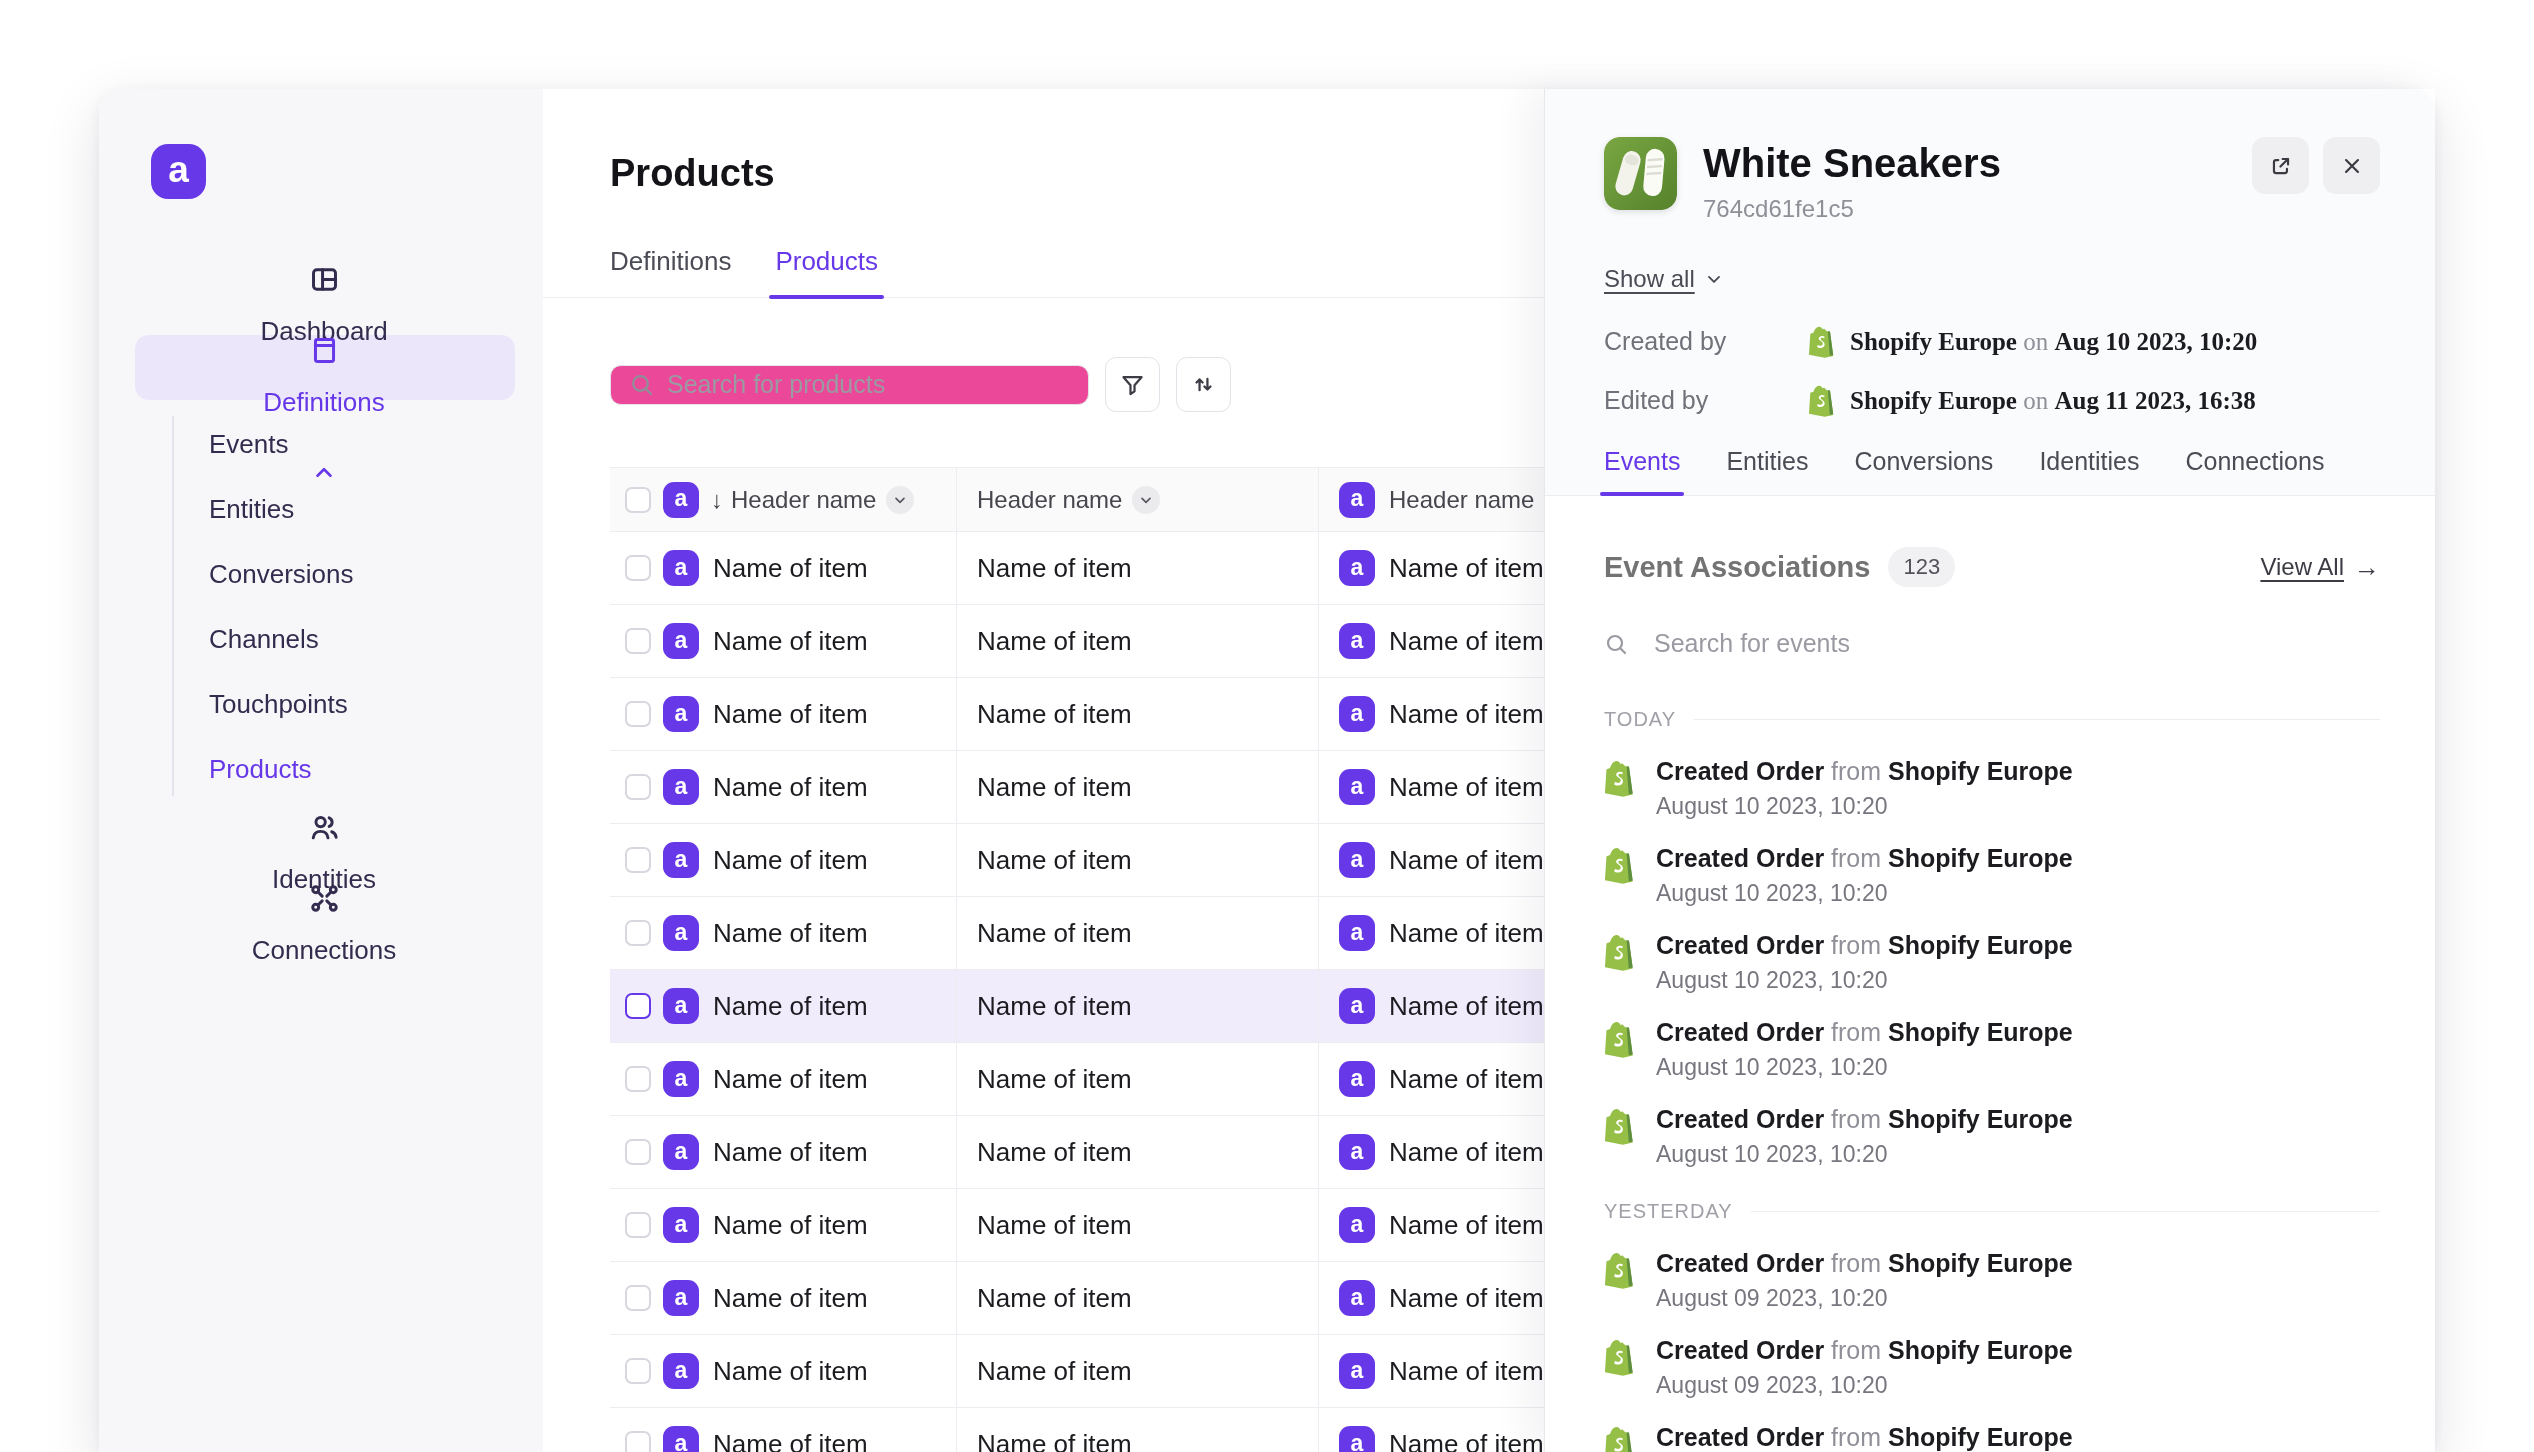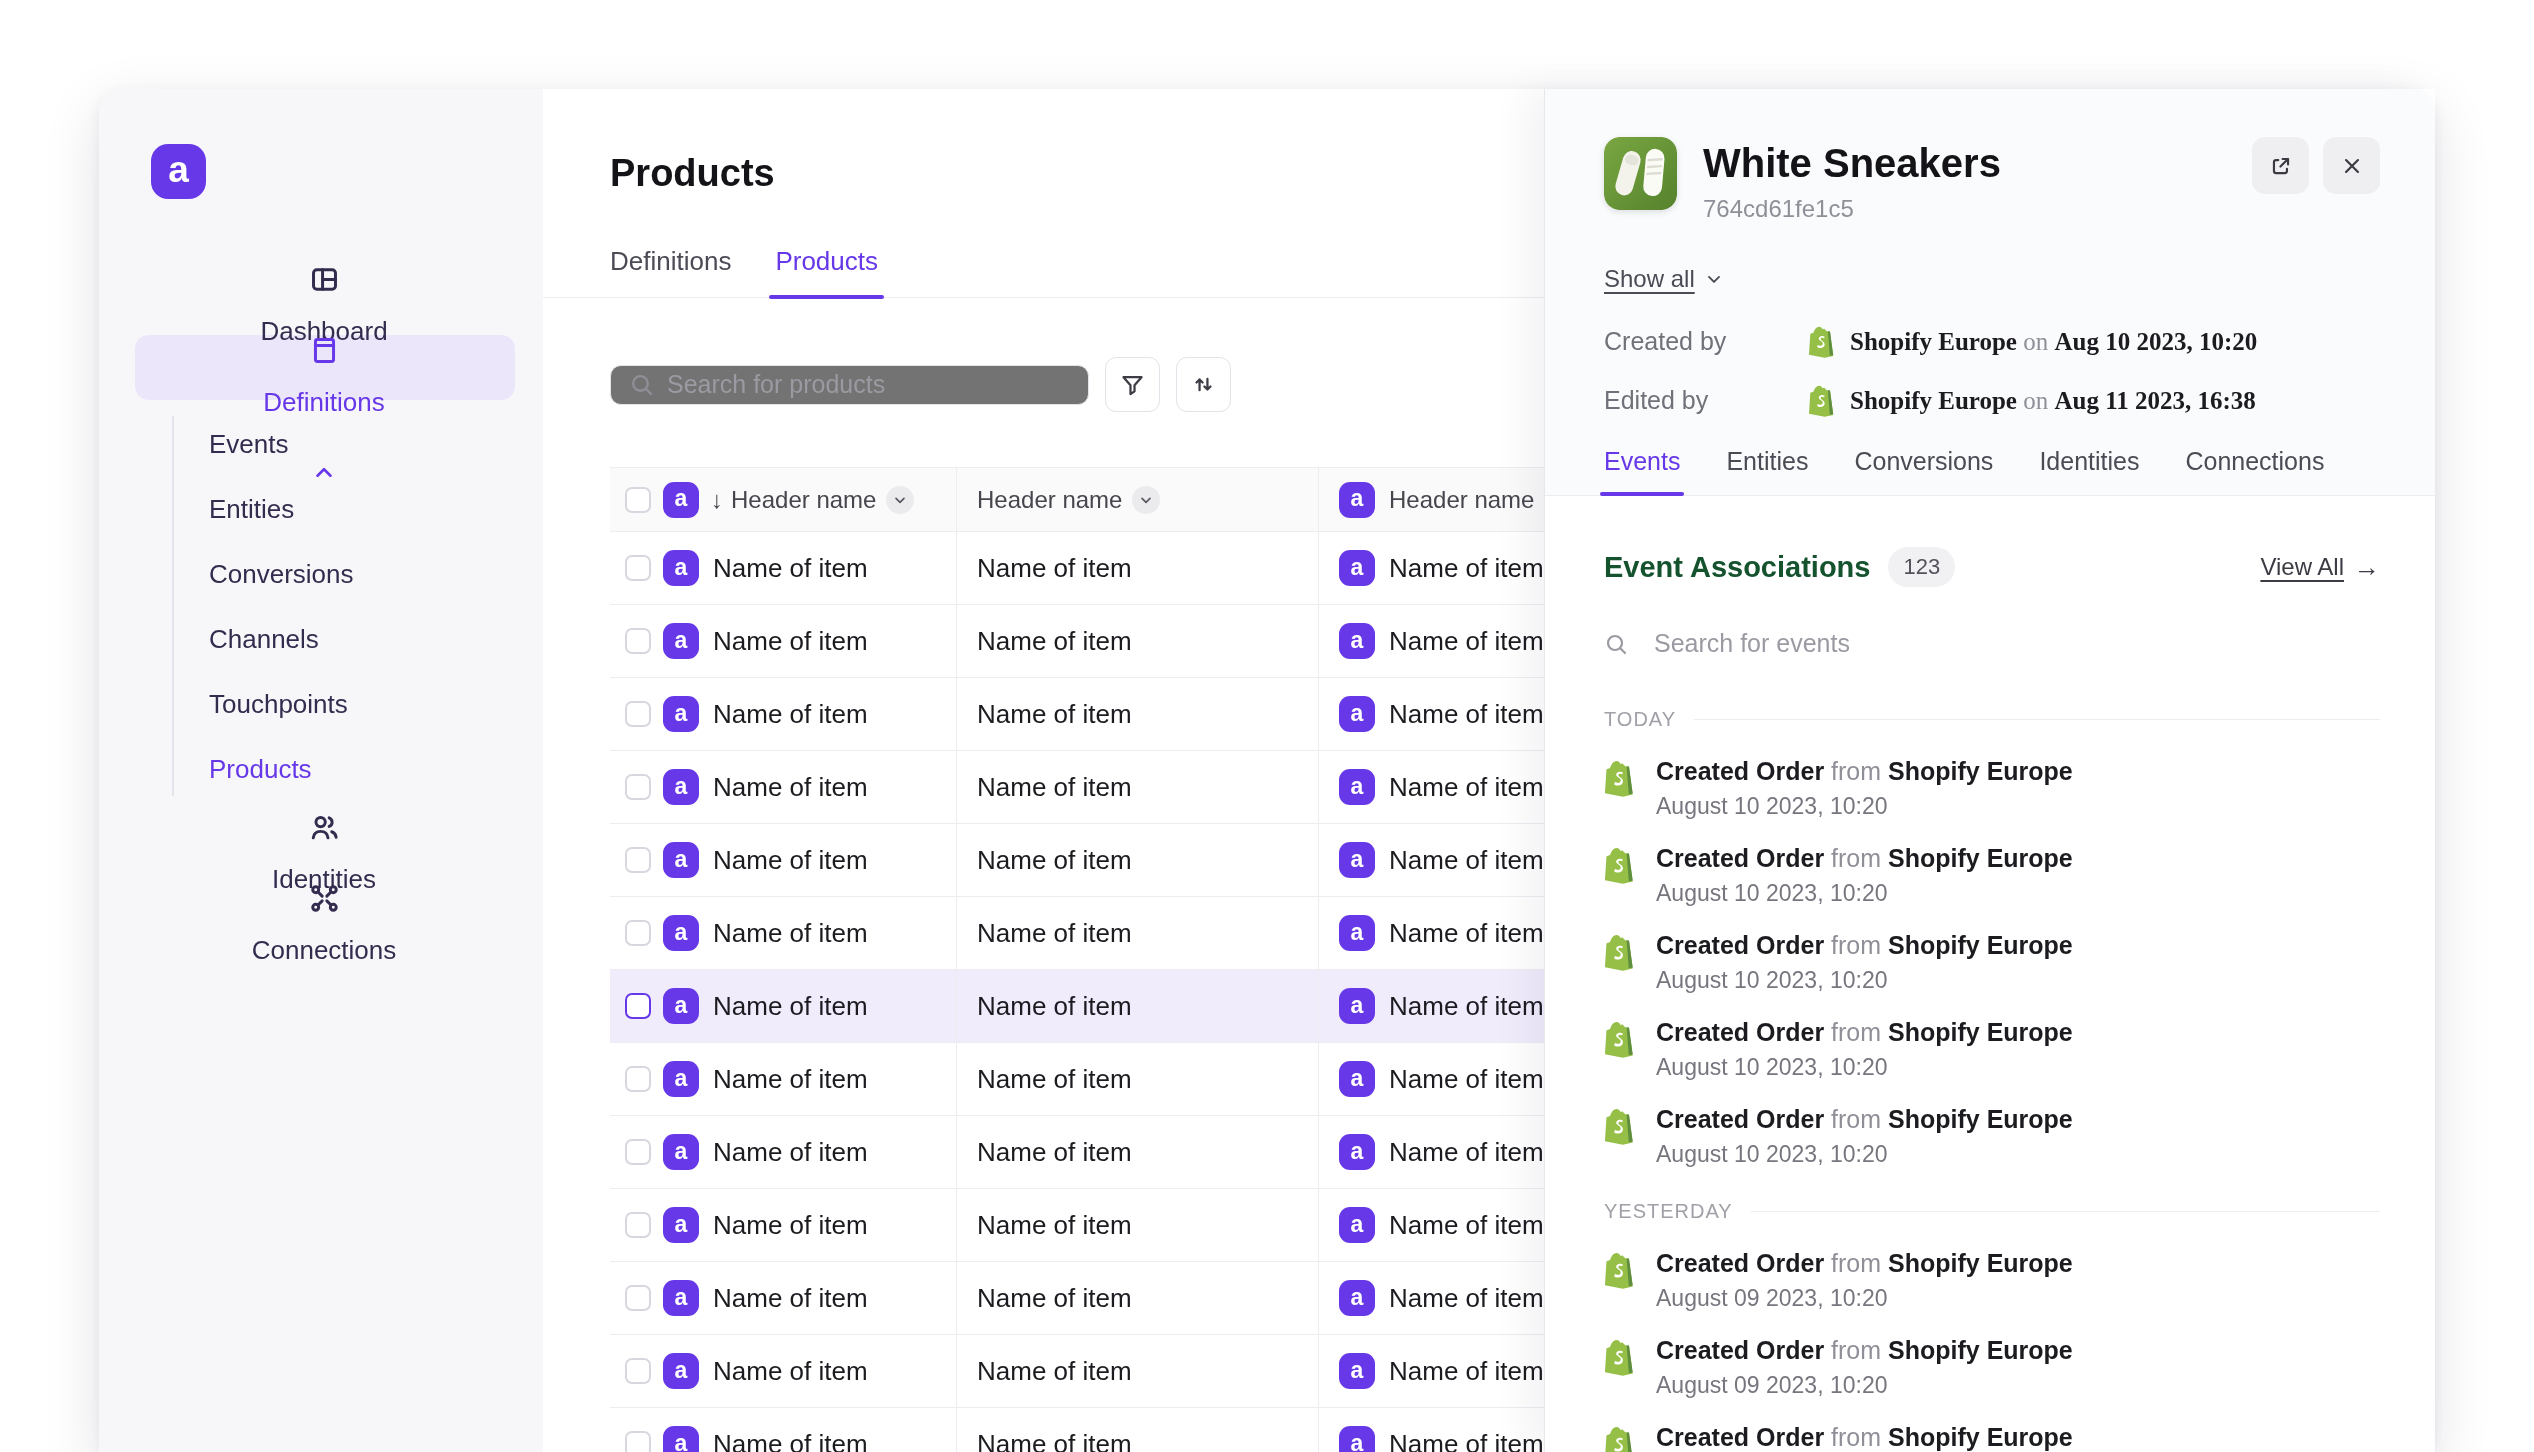--- a/index.html
+++ b/index.html
@@ -45,21 +45,21 @@
   .tabsbar { margin-top:51px; padding-left:67px; display:flex; gap:44px;
              border-bottom:1px solid #ececf1; }
   .tab { padding-bottom:20px; font-size:26px; color:#4b4b55; font-weight:500;
          cursor:pointer; position:relative; }
   .tab.active { color:#6638e8; }
   .tab.active::after { content:""; position:absolute; left:-6px; right:-6px; bottom:-2px;
                        height:4px; border-radius:3px; background:#6638e8; }
 
   .toolbar { margin:59px 0 0 67px; display:flex; gap:16px; align-items:center; }
   .searchbox { width:479px; height:40px; border:1.5px solid #e3e3e9; border-radius:11px;
-               background:#737373; display:flex; align-items:center; padding:0 18px; gap:13px; }
+               background:#ec4899; display:flex; align-items:center; padding:0 18px; gap:13px; }
   .searchbox svg { width:25px; height:25px; stroke:#8f8f98; fill:none; stroke-width:2.2;
                    stroke-linecap:round; }
   .searchbox input { border:none; outline:none; flex:1; font-size:25px; color:#1b1b20;
                      font-family:inherit; background:transparent; }
   .searchbox input::placeholder { color:#9a9aa2; }
   .icon-btn { width:55px; height:55px; border:1.5px solid #e3e3e9; border-radius:11px;
               background:#fff; display:flex; align-items:center; justify-content:center;
               cursor:pointer; }
   .icon-btn svg { width:27px; height:27px; stroke:#3c3c44; fill:none; stroke-width:2;
                   stroke-linecap:round; stroke-linejoin:round; }
@@ -126,21 +126,21 @@
   .sbag svg { width:30px; height:33px; }
   .ptabs { margin-top:30px; display:flex; gap:46px; }
   .ptab { font-size:25px; color:#4b4b55; font-weight:500; padding-bottom:19px;
           position:relative; cursor:pointer; }
   .ptab.active { color:#6638e8; }
   .ptab.active::after { content:""; position:absolute; left:-4px; right:-4px; bottom:-1px;
                         height:4px; border-radius:3px; background:#6638e8; }
 
   .panel-body { flex:1; overflow:hidden; padding:51px 55px 0 59px; }
   .assoc-head { display:flex; align-items:center; }
-  .assoc-title { font-size:29px; font-weight:700; color:#14532d; }
+  .assoc-title { font-size:29px; font-weight:700; color:#737373; }
   .count-badge { margin-left:18px; background:#f1f1f4; color:#52525b; font-size:22px;
                  padding:7px 15px; border-radius:989px; }
   .assoc-spacer { flex:1; }
   .viewall { display:inline-flex; align-items:center; gap:10px; font-size:24px;
              color:#3c3c44; cursor:pointer; }
   .viewall .lbl { text-decoration:underline; text-underline-offset:5px; }
   .viewall .arr { font-size:26px; }
   .ev-search { margin-top:42px; display:flex; align-items:center; gap:26px; }
   .ev-search svg { width:24px; height:24px; stroke:#9a9aa2; fill:none; stroke-width:2.2;
                    stroke-linecap:round; }

